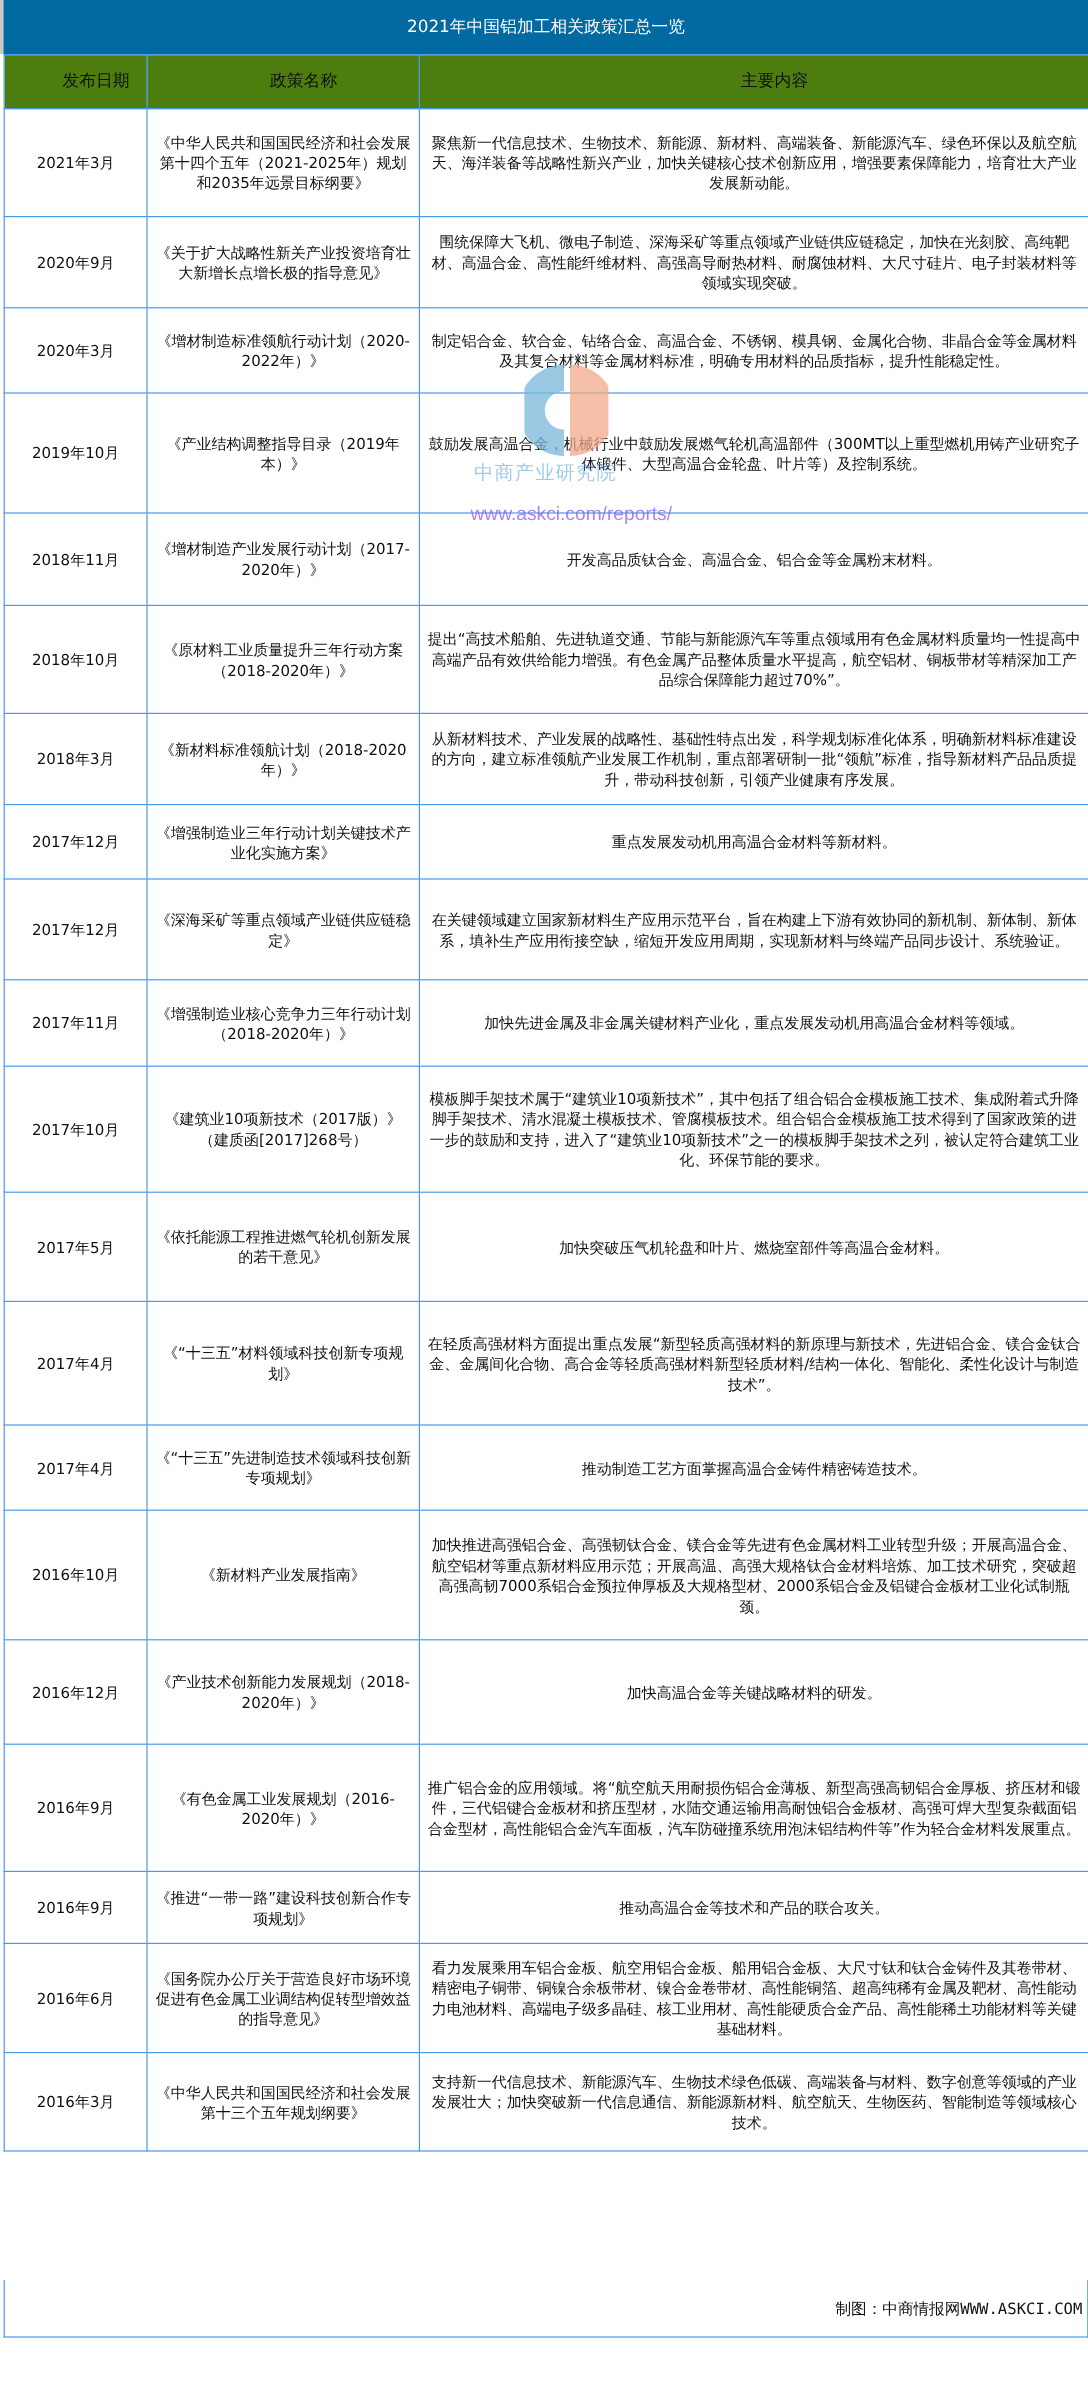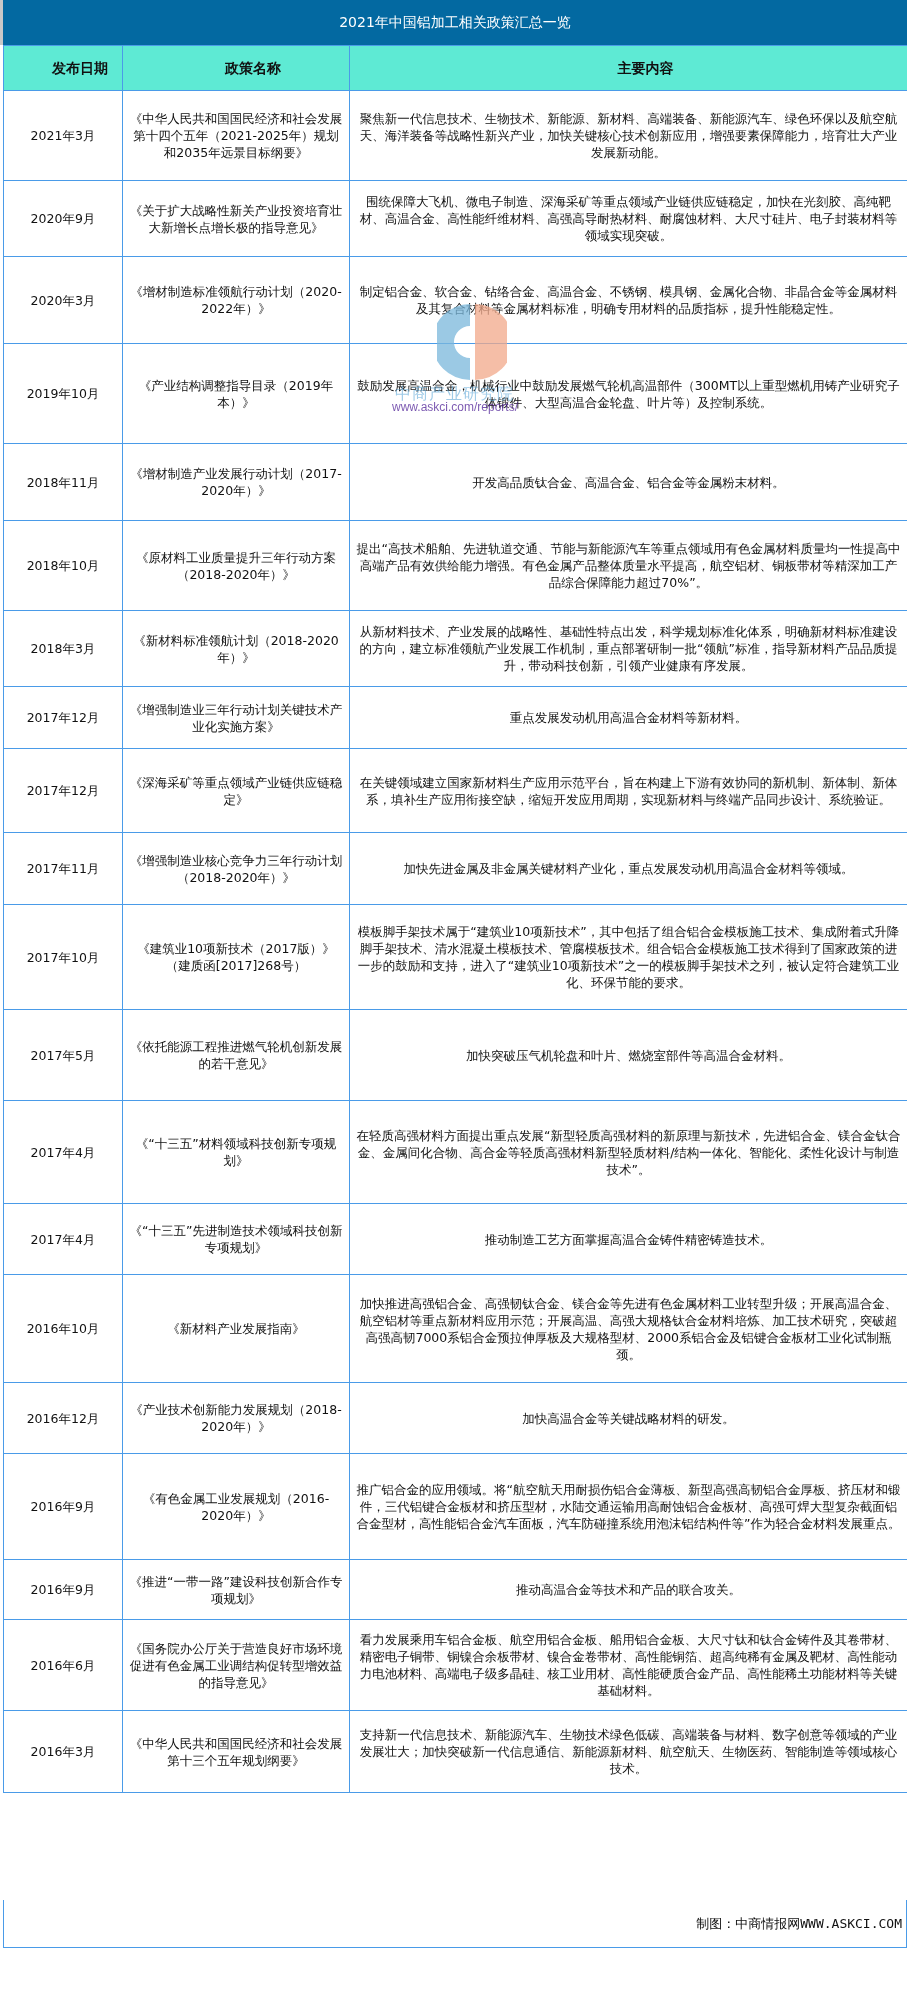--- a/index.html
+++ b/index.html
@@ -5,32 +5,32 @@
   html, body { margin:0; padding:0; background:#ffffff; }
   body { width:907px; height:1993px; position:relative; overflow:hidden;
          font-family:"DejaVu Sans","Liberation Sans",sans-serif; color:#111; }
   .frame { position:absolute; left:0; top:0; width:907px; height:1993px; }
   .title-bar { position:absolute; left:0; top:0; width:907px; height:45px;
                background:#0369a1; color:#fff; font-size:14px;
                display:flex; align-items:center; justify-content:center; border-left:3px solid #c8c8c8; box-sizing:border-box; }
   table.policy { position:absolute; left:3px; top:45px; width:904px; border-collapse:collapse; table-layout:fixed; }
   table.policy td, table.policy th { border:1px solid #4a9be8; text-align:center; vertical-align:middle;
          padding:0 6px; font-size:12.5px; line-height:17px; font-weight:normal; }
-  table.policy th { background:#5eead4; font-weight:bold; font-size:14px; height:44px;padding-left:40px; }
+  table.policy th { background:#4d7c0f; font-weight:normal; font-size:14px; height:44px;padding-left:40px; }
   col.c1 { width:119px; } col.c2 { width:227px; } col.c3 { width:558px; }
   td.date { font-size:12.5px; }
   td.name { padding:0 4px; }
   td.content { padding:0 7px; }
   .footer { position:absolute; left:3px; top:1900px; width:904px; height:48px; box-sizing:border-box;
             border:1px solid #4a9be8; border-top:none; display:flex; align-items:center; justify-content:flex-end;
             padding-right:4px; font-size:13px; font-family:"DejaVu Sans Mono","Liberation Mono",monospace; }
   .watermark { position:absolute; left:395px; top:300px; width:180px; height:130px; pointer-events:none; opacity:0.75; }
   .wm-logo { position:absolute; left:42px; top:0; width:70px; height:84px; }
   .wm-text { position:absolute; left:0; top:84px; width:200px; font-size:16px; color:#5fa8d8; opacity:0.8; letter-spacing:1px; white-space:nowrap; }
-  .wm-url { position:absolute; left:-3px; top:100px; font-size:12px; color:#4c1d95; white-space:nowrap; font-family:"Liberation Sans",sans-serif; }
+  .wm-url { position:absolute; left:-3px; top:120px; font-size:16px; color:#8b5cf6; white-space:nowrap; font-family:"Liberation Sans",sans-serif; }
 </style>
 </head>
 <body>
 
 <div class="frame">
   <div class="title-bar">2021年中国铝加工相关政策汇总一览</div>
 
   <table class="policy">
     <colgroup>
         <col class="c1">
@@ -48,21 +48,21 @@
         <tr style="height: 90px;">
           <td class="date">2021年3月</td>
           <td class="name">《中华人民共和国国民经济和社会发展第十四个五年（2021-2025年）规划和2035年远景目标纲要》</td>
           <td class="content">聚焦新一代信息技术、生物技术、新能源、新材料、高端装备、新能源汽车、绿色环保以及航空航天、海洋装备等战略性新兴产业，加快关键核心技术创新应用，增强要素保障能力，培育壮大产业发展新动能。</td>
         </tr>
         <tr style="height: 76px;">
           <td class="date">2020年9月</td>
           <td class="name">《关于扩大战略性新关产业投资培育壮大新增长点增长极的指导意见》</td>
           <td class="content">围统保障大飞机、微电子制造、深海采矿等重点领域产业链供应链稳定，加快在光刻胶、高纯靶材、高温合金、高性能纤维材料、高强高导耐热材料、耐腐蚀材料、大尺寸硅片、电子封装材料等领域实现突破。</td>
         </tr>
-        <tr style="height: 87px; margin-top: 16px;">
+        <tr style="height: 71px; margin-top: 16px;">
           <td class="date">2020年3月</td>
           <td class="name">《增材制造标准领航行动计划（2020-2022年）》</td>
           <td class="content">制定铝合金、软合金、钻络合金、高温合金、不锈钢、模具钢、金属化合物、非晶合金等金属材料及其复合材料等金属材料标准，明确专用材料的品质指标，提升性能稳定性。</td>
         </tr>
         <tr style="height: 100px;">
           <td class="date">2019年10月</td>
           <td class="name">《产业结构调整指导目录（2019年本）》</td>
           <td class="content">鼓励发展高温合金，机械行业中鼓励发展燃气轮机高温部件（300MT以上重型燃机用铸产业研究子体锻件、大型高温合金轮盘、叶片等）及控制系统。</td>
         </tr>
         <tr style="height: 77px;">
@@ -113,21 +113,21 @@
         <tr style="height: 71px;">
           <td class="date">2017年4月</td>
           <td class="name">《“十三五”先进制造技术领域科技创新专项规划》</td>
           <td class="content">推动制造工艺方面掌握高温合金铸件精密铸造技术。</td>
         </tr>
         <tr style="height: 108px;">
           <td class="date">2016年10月</td>
           <td class="name">《新材料产业发展指南》</td>
           <td class="content">加快推进高强铝合金、高强韧钛合金、镁合金等先进有色金属材料工业转型升级；开展高温合金、航空铝材等重点新材料应用示范；开展高温、高强大规格钛合金材料培炼、加工技术研究，突破超高强高韧7000系铝合金预拉伸厚板及大规格型材、2000系铝合金及铝键合金板材工业化试制瓶颈。</td>
         </tr>
-        <tr style="height: 71px;">
+        <tr style="height: 87px;">
           <td class="date">2016年12月</td>
           <td class="name">《产业技术创新能力发展规划（2018-2020年）》</td>
           <td class="content">加快高温合金等关键战略材料的研发。</td>
         </tr>
         <tr style="height: 106px;">
           <td class="date">2016年9月</td>
           <td class="name">《有色金属工业发展规划（2016-2020年）》</td>
           <td class="content">推广铝合金的应用领域。将“航空航天用耐损伤铝合金薄板、新型高强高韧铝合金厚板、挤压材和锻件，三代铝键合金板材和挤压型材，水陆交通运输用高耐蚀铝合金板材、高强可焊大型复杂截面铝合金型材，高性能铝合金汽车面板，汽车防碰撞系统用泡沫铝结构件等”作为轻合金材料发展重点。</td>
         </tr>
         <tr style="height: 60px;">

